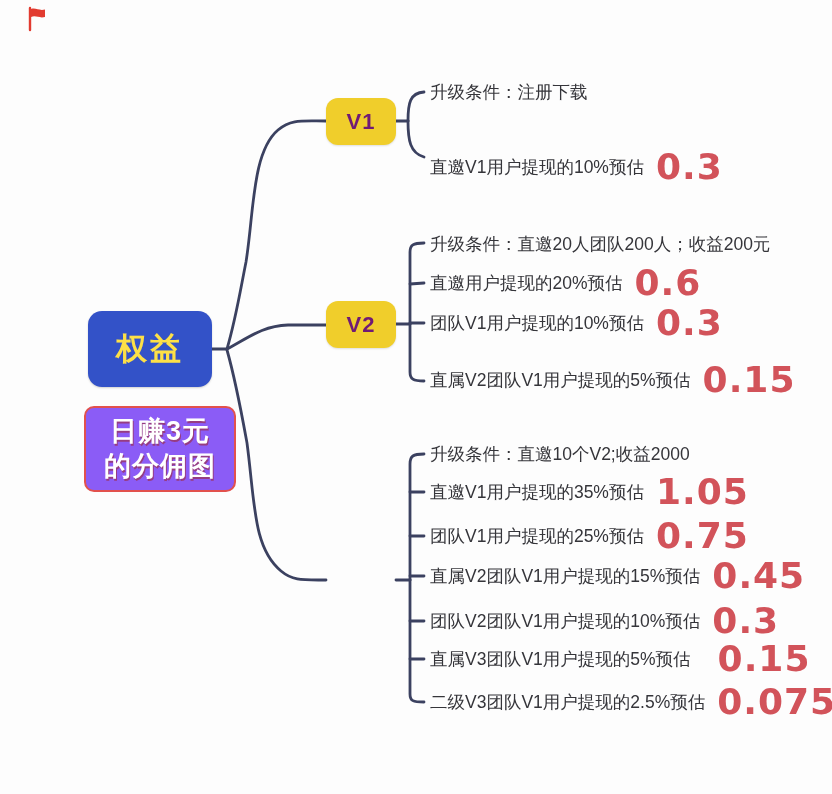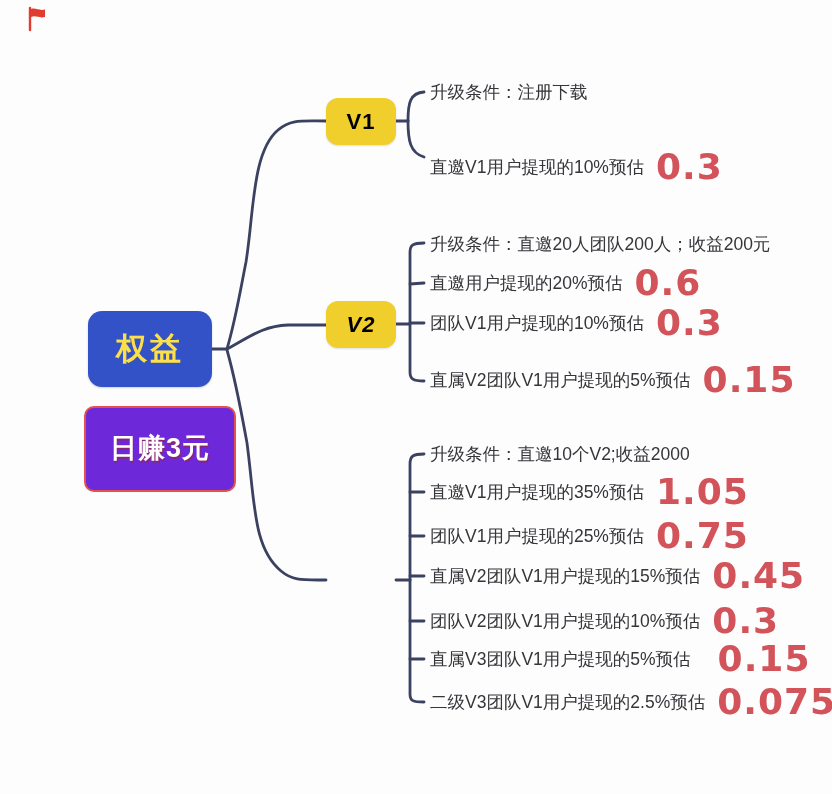--- a/index.html
+++ b/index.html
@@ -13,29 +13,29 @@
     position:absolute;display:flex;align-items:center;justify-content:center;
     box-sizing:border-box;z-index:2;
   }
   #root-node{
     left:88px;top:311px;width:124px;height:76px;border-radius:14px;
     background:#3352c8;color:#fde047;font-size:31px;font-weight:bold;letter-spacing:3px;
     box-shadow:0 1px 2px rgba(0,0,0,.18);
   }
   .vnode{
     width:70px;height:47px;border-radius:12px;background:#f0ce2b;
-    color:#000000;font-size:22px;font-weight:bold;letter-spacing:1px;
+    color:#701a75;font-size:22px;font-weight:bold;letter-spacing:1px;
     box-shadow:0 1px 2px rgba(0,0,0,.12);
   }
   #v1-node{left:326px;top:98px;}
-  #v2-node{left:326px;top:301px;font-style:italic;}
+  #v2-node{left:326px;top:301px;}
   #v3-node{left:326px;top:557px;}
   #caption-box{
     left:84px;top:406px;width:152px;height:86px;border-radius:10px;
-    background:#6d28d9;border:2px solid #e2514d;
+    background:#8b5cf6;border:2px solid #e2514d;
     flex-direction:column;line-height:1.3;
     color:#fff;font-size:27px;font-weight:bold;letter-spacing:1px;
     text-shadow:1px 2px 0 rgba(160,35,35,.55);
   }
   .crow{
     position:absolute;left:430px;height:42px;z-index:2;
     display:flex;align-items:center;white-space:nowrap;
   }
   .clabel{font-size:17.5px;color:#35353a;}
   .cvalue{
@@ -82,20 +82,21 @@
     <path d="M4 2 L4 24" stroke="#e23b30" stroke-width="2.4" stroke-linecap="round" fill="none"></path>
     <path d="M5 3 C 10 1.5 13 5 19 3.5 L19 11 C 13 12.5 10 9 5 11 Z" fill="#e23b30"></path>
   </svg>
 
   <div class="node" id="root-node">
     <span>权益</span>
   </div>
 
   <div class="node" id="caption-box">
     <span>日赚3元</span>
+    <span>的分佣图</span>
   </div>
 
   <div class="node vnode" id="v1-node">
     <span>V1</span>
   </div>
   <div class="node vnode" id="v2-node">
     <span>V2</span>
   </div>
 
 <div class="crow" style="top: 71px;">

